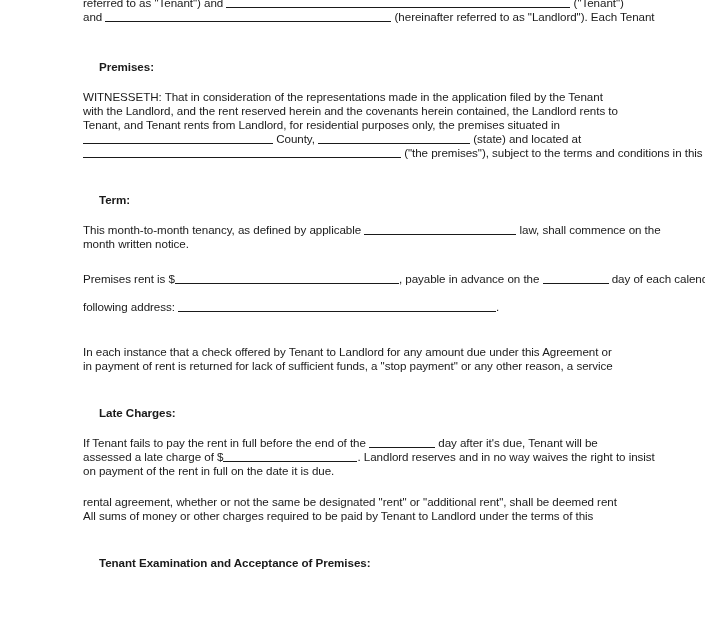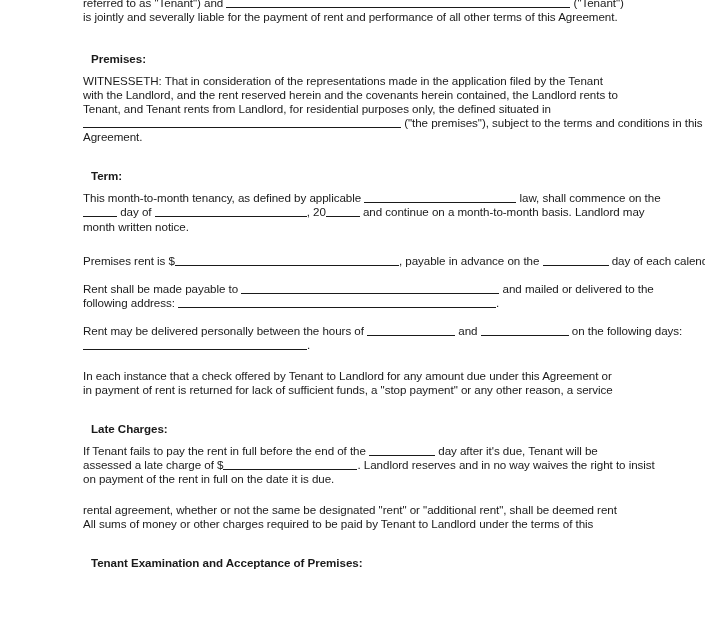--- a/index.html
+++ b/index.html
@@ -30,21 +30,21 @@
     letter-spacing: -0.05px;
     -webkit-font-smoothing: antialiased;
   }
   .para {
     margin: 0;
     padding: 0;
     white-space: normal;
   }
   .heading {
     font-weight: bold;
-    margin: 8px;
+    margin: 16px;
   }
   
   .gap-sm { height: 14px; }
   .gap-md { height: 17px; }
   .gap-lg { height: 20px; }
 
   
   .blank {
     display: inline-block;
     border-bottom: 1px solid #1a1a1a;
@@ -70,62 +70,56 @@
   .nowrapline { white-space: nowrap; }
 </style>
 </head>
 <body>
 
 <div id="page">
   <div id="doc">
 
     <div class="para">
       <span class="line nowrapline"><span>referred to as "Tenant") and</span> <span class="blank b-w4"></span> <span>("Tenant")</span></span>
-      <span class="line">is jointly and severally liable for the payment of rent and performance of all other terms of this Agreement.</span>
+      <span class="line nowrapline"><span>and</span> <span class="blank b-w2"></span> <span>(hereinafter referred to as "Landlord"). Each Tenant</span></span>
     </div>
 
     <div class="gap-lg"></div>
 
     <div class="heading">Premises:</div>
     <div class="para">
       <span class="line">WITNESSETH: That in consideration of the representations made in the application filed by the Tenant</span>
       <span class="line">with the Landlord, and the rent reserved herein and the covenants herein contained, the Landlord rents to</span>
-      <span class="line">Tenant, and Tenant rents from Landlord, for residential purposes only, the defined situated in</span>
+      <span class="line">Tenant, and Tenant rents from Landlord, for residential purposes only, the premises situated in</span>
+      <span class="line nowrapline"><span class="blank b-xl"></span> <span>County,</span> <span class="blank b-l5"></span> <span>(state) and located at</span></span>
       <span class="line nowrapline"><span class="blank b-w3"></span> <span>("the premises"),  subject to the terms and conditions in this</span></span>
-      <span class="line">Agreement.</span>
     </div>
 
     <div class="gap-md"></div>
 
     <div class="heading">Term:</div>
     <div class="para">
       <span class="line nowrapline"><span>This month-to-month tenancy, as defined by applicable</span> <span class="blank b-l5"></span> <span>law, shall commence on the</span></span>
-      <span class="line nowrapline"><span class="blank b-xs"></span> <span>day of</span> <span class="blank b-l5"></span><span>, 20</span><span class="blank b-xs"></span> <span>and continue on a month-to-month basis.  Landlord may</span></span>
       <span class="line">month written notice.</span>
     </div>
 
     <div class="gap-lg"></div>
 
     <div class="para">
       <span class="line nowrapline"><span>Premises rent is $</span><span class="blank b-xxl"></span><span>, payable in advance on the</span> <span class="blank b-md"></span> <span>day of each calendar month.</span></span>
     </div>
 
     <div class="gap-sm"></div>
 
     <div class="para">
-      <span class="line nowrapline"><span>Rent shall be made payable to</span> <span class="blank b-w1"></span> <span>and mailed or delivered to the</span></span>
       <span class="line nowrapline"><span>following address:</span> <span class="blank b-w3"></span><span>.</span></span>
     </div>
 
     <div class="gap-sm"></div>
 
-    <div class="para">
-      <span class="line nowrapline"><span>Rent may be delivered personally between the hours of</span> <span class="blank b-l1"></span> <span>and</span> <span class="blank b-l1"></span> <span>on the following days:</span></span>
-      <span class="line nowrapline"><span class="blank b-xxl"></span><span>.</span></span>
-    </div>
 
     <div class="gap-md"></div>
 
     <div class="para">
       <span class="line">In each instance that a check offered by Tenant to Landlord for any amount due under this Agreement or</span>
       <span class="line">in payment of rent is returned for lack of sufficient funds, a "stop payment" or any other reason, a service</span>
     </div>
 
     <div class="gap-md"></div>
 

